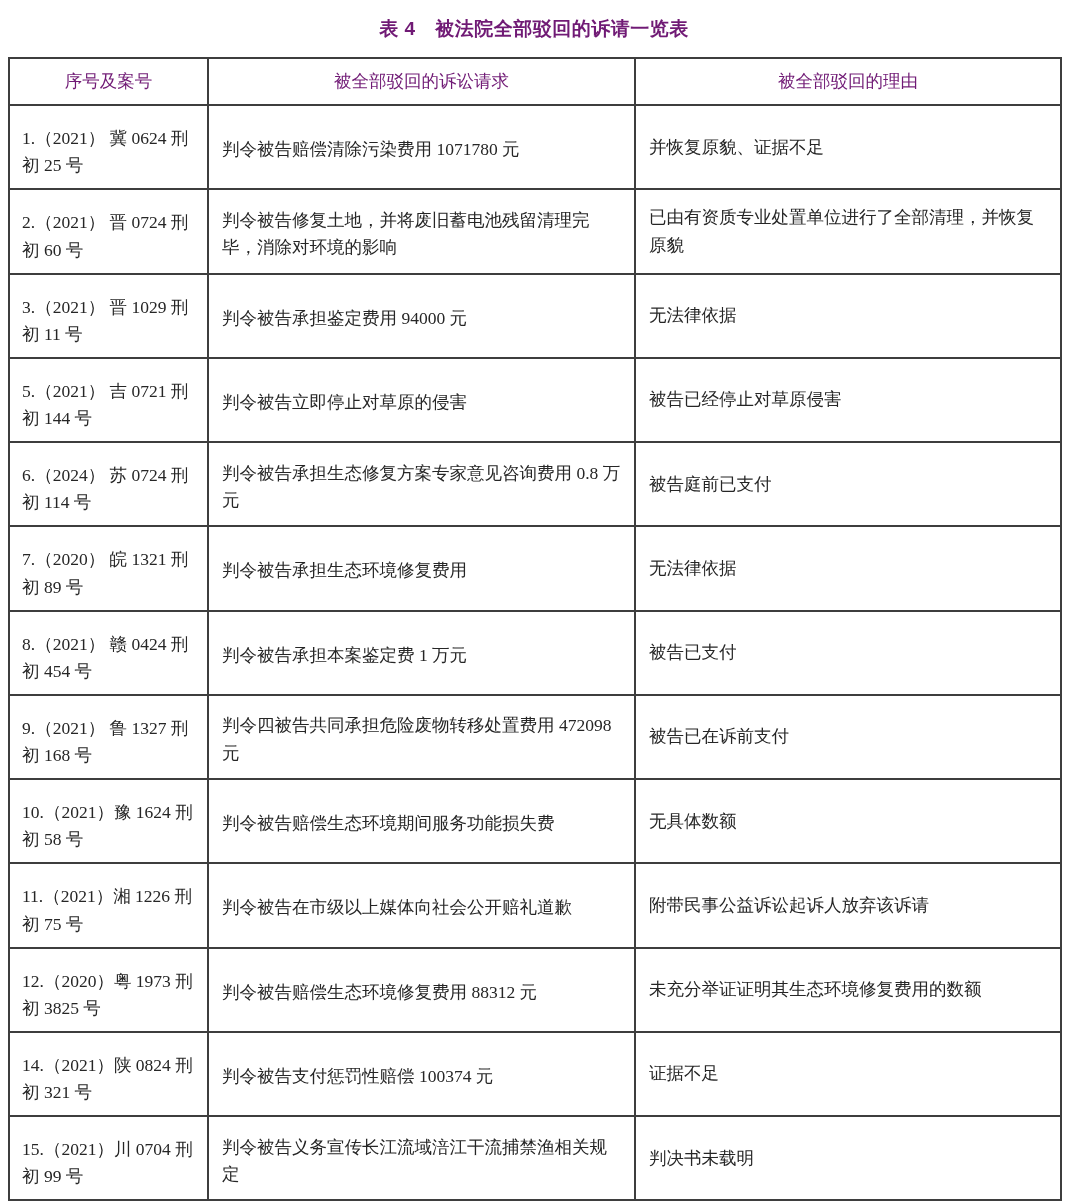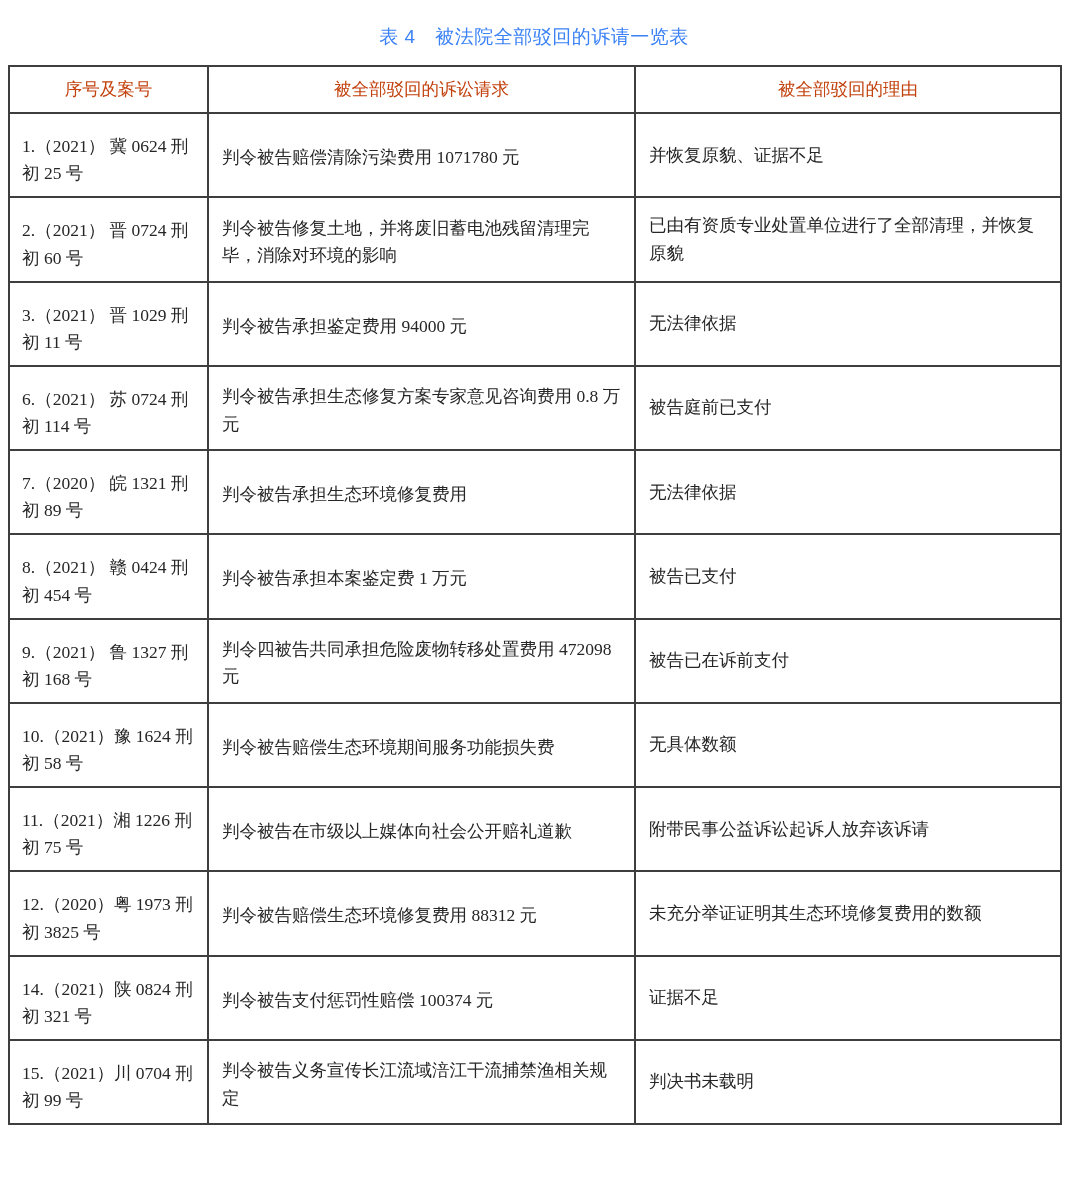--- a/index.html
+++ b/index.html
@@ -9,45 +9,45 @@
   }
   .page {
     width: 1068px;
     min-height: 1202px;
     background: #ffffff;
     padding: 14px 8px 10px 8px;
   }
   .table-title {
     text-align: center;
     font-family: "Liberation Sans", "DejaVu Sans", sans-serif;
-    font-weight: 400;
+    font-weight: 700;
     font-size: 19px;
-    color: #3b82f6;
+    color: #701a75;
     letter-spacing: 0.5px;
-    margin: 10px 0 15px 0;
+    margin: 2px 0 15px 0;
   }
   table.rejections {
     width: 1052px;
     border-collapse: collapse;
     table-layout: fixed;
     font-size: 17.5px;
     color: #262626;
   }
   table.rejections th,
   table.rejections td {
     border: 2px solid #3e3e3e;
     vertical-align: middle;
     line-height: 1.55;
   }
   table.rejections th {
     font-weight: 400;
     text-align: center;
     padding: 9px 6px;
     font-size: 17.5px;
-    color: #c2410c;
+    color: #701a75;
   }
   td.cell-case   { padding: 19px 8px 9px 12px; }
   td.cell-claim  { padding: 14px 10px 9px 13px; }
   td.cell-reason { padding: 9px 10px 9px 13px; }
 </style>
 </head>
 <body>
 
 <div class="page">
   <div class="table-title">表 4　被法院全部驳回的诉请一览表</div>
@@ -75,21 +75,26 @@
         <td class="cell-case">2.（2021） 晋 0724 刑初 60 号</td>
         <td class="cell-claim">判令被告修复土地，并将废旧蓄电池残留清理完毕，消除对环境的影响</td>
         <td class="cell-reason">已由有资质专业处置单位进行了全部清理，并恢复原貌</td>
       </tr>
       <tr>
         <td class="cell-case">3.（2021） 晋 1029 刑初 11 号</td>
         <td class="cell-claim">判令被告承担鉴定费用 94000 元</td>
         <td class="cell-reason">无法律依据</td>
       </tr>
       <tr>
-        <td class="cell-case">6.（2021） 苏 0724 刑初 114 号</td>
+        <td class="cell-case">5.（2021） 吉 0721 刑初 144 号</td>
+        <td class="cell-claim">判令被告立即停止对草原的侵害</td>
+        <td class="cell-reason">被告已经停止对草原侵害</td>
+      </tr>
+      <tr>
+        <td class="cell-case">6.（2024） 苏 0724 刑初 114 号</td>
         <td class="cell-claim">判令被告承担生态修复方案专家意见咨询费用 0.8 万元</td>
         <td class="cell-reason">被告庭前已支付</td>
       </tr>
       <tr>
         <td class="cell-case">7.（2020） 皖 1321 刑初 89 号</td>
         <td class="cell-claim">判令被告承担生态环境修复费用</td>
         <td class="cell-reason">无法律依据</td>
       </tr>
       <tr>
         <td class="cell-case">8.（2021） 赣 0424 刑初 454 号</td>

